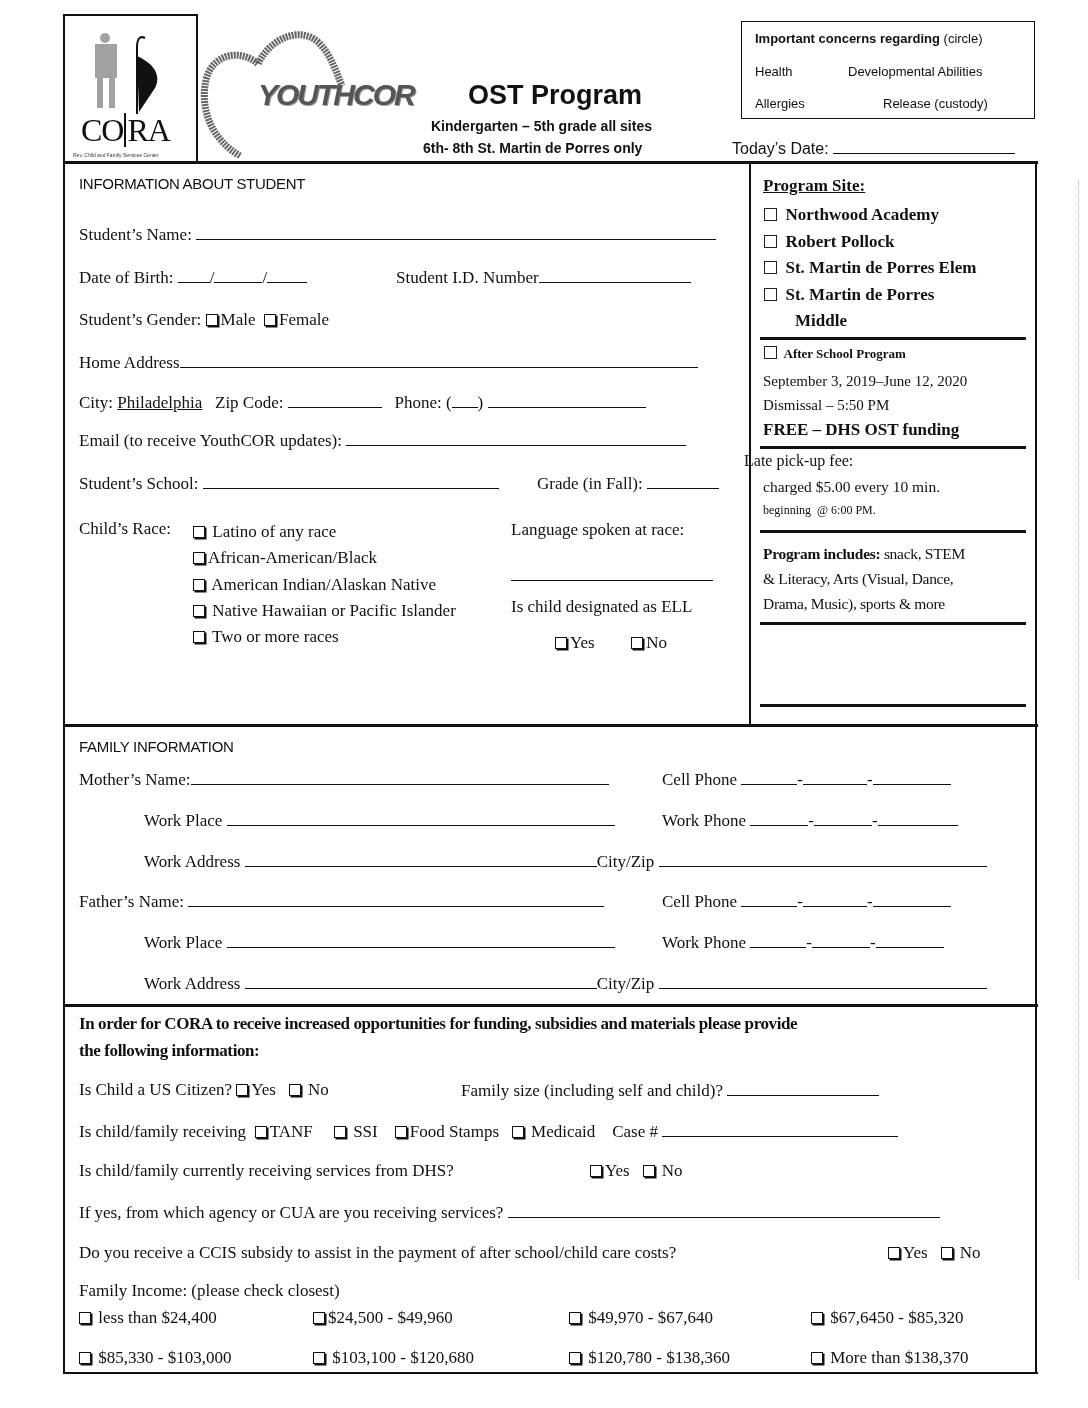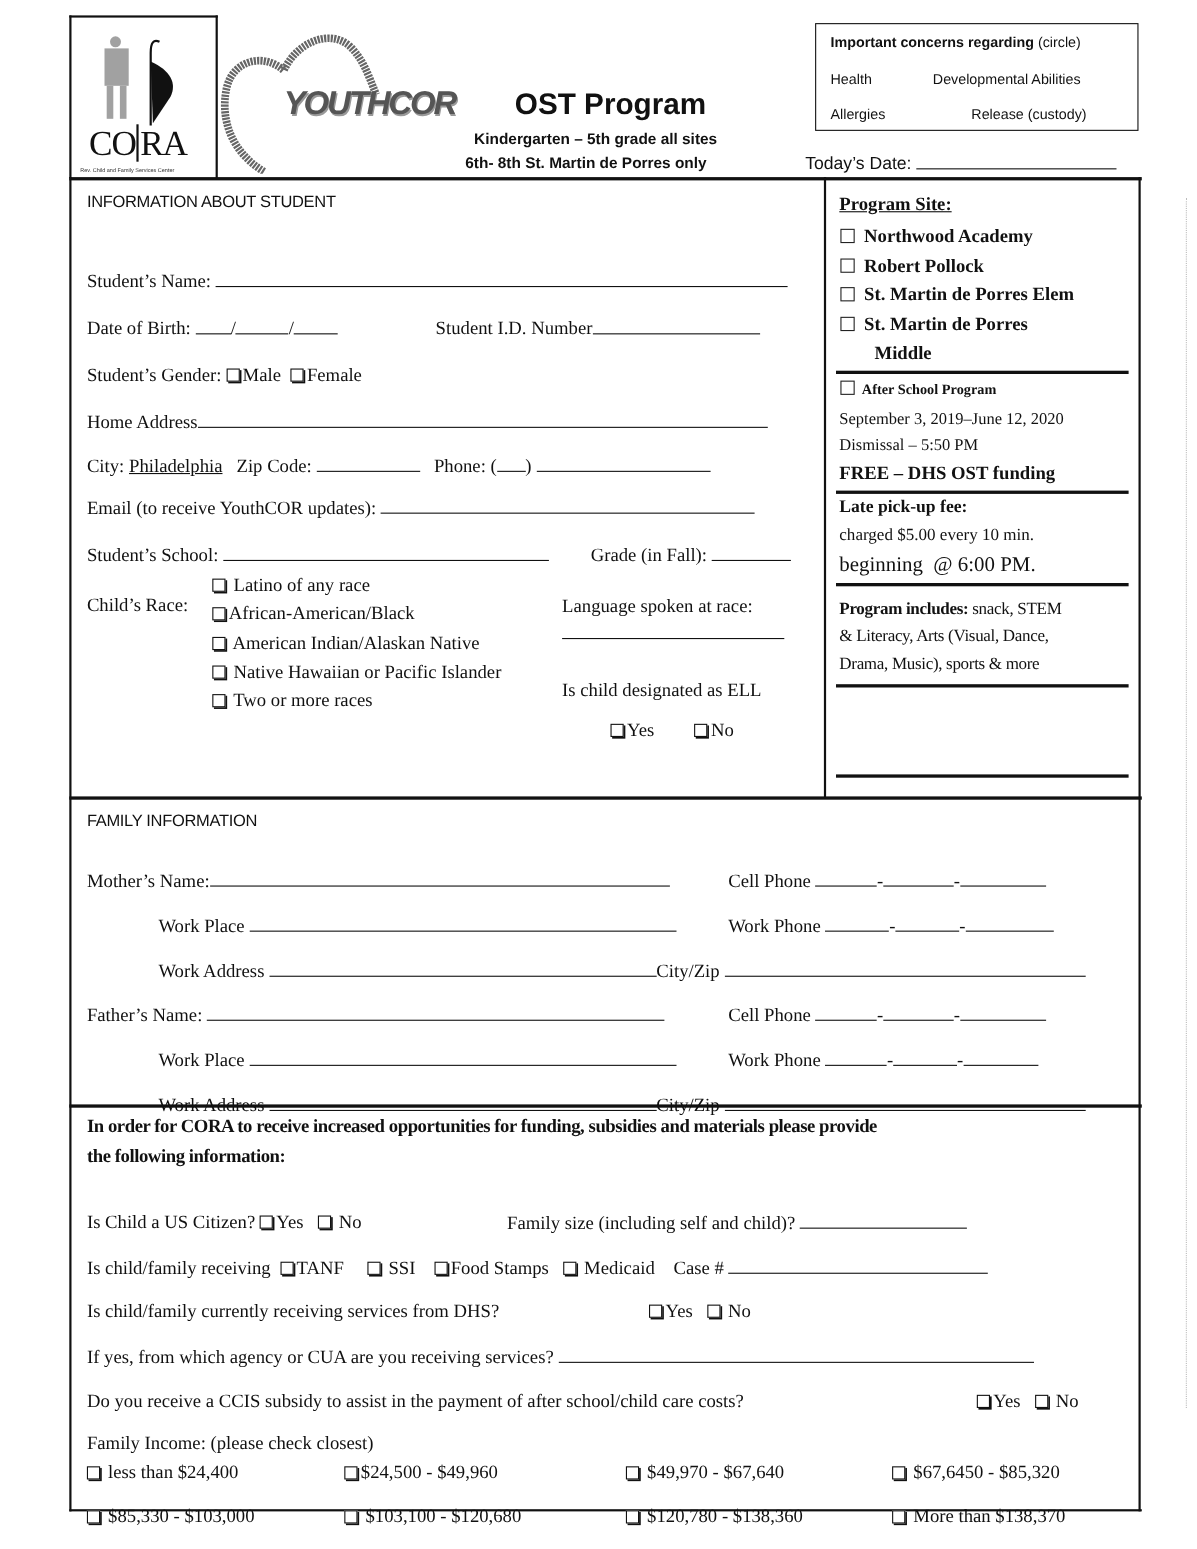--- a/index.html
+++ b/index.html
@@ -6,21 +6,21 @@
   html, body { width: 1088px; height: 1408px; background: #ffffff; overflow: hidden; }
   body { position: relative; font-family: "DejaVu Serif", "Liberation Serif", serif; color: #111; }
   .abs { position: absolute; }
   .serif { font-family: "Liberation Serif", "DejaVu Serif", serif; }
   .sans { font-family: "Liberation Sans", "DejaVu Sans", sans-serif; }
   .line { display: inline-block; border-bottom: 1.5px solid #111; height: 16px; vertical-align: baseline; }
   .cb { display: inline-block; width: 12px; height: 12px; border: 1.5px solid #111; box-shadow: 1.5px 1.5px 0 #111; vertical-align: -1px; margin-right: 3px; background: #fff; }
   .cb-lg { display: inline-block; width: 13px; height: 13px; border: 1.5px solid #222; vertical-align: -1px; background: #fff; }
   .hr { position: absolute; height: 3px; background: #111; }
   .vr { position: absolute; width: 2px; background: #111; }
-  .row { position: absolute; white-space: nowrap; font-size: 17px; margin-top: 21px; }
+  .row { position: absolute; white-space: nowrap; font-size: 17px; }
   .sec-title { font-family: "Liberation Sans", "DejaVu Sans", sans-serif; font-size: 15px; letter-spacing: -0.3px; }
 </style>
 </head>
 <body>
 
 <div class="abs" style="left:63px; top:14px; width:135px; height:148px; border:2px solid #111; border-bottom:none;">
   <svg class="abs" style="left:10px; top:10px;" width="110" height="95">
     <g fill="#555" opacity="0.55">
       <circle cx="30" cy="12" r="5"></circle>
         <rect x="20" y="18" width="22" height="34"></rect>
@@ -147,23 +147,23 @@
 <div class="hr" style="left:760px; top:337px; width:266px; height:2.5px;"></div>
 
 <div class="abs serif" style="left:764px; top:346px; font-size:13px; font-weight:bold; white-space:nowrap;">
   <span class="cb-lg"></span>&nbsp;&nbsp;<span>After School Program</span>
 </div>
 <div class="abs serif" style="left:763px; top:373px; font-size:15px; white-space:nowrap;">September 3, 2019–June 12, 2020</div>
 <div class="abs serif" style="left:763px; top:397px; font-size:15px; white-space:nowrap;">Dismissal – 5:50 PM</div>
 <div class="abs serif" style="left:763px; top:420px; font-size:17px; font-weight:bold; white-space:nowrap;">FREE – DHS OST funding</div>
 <div class="hr" style="left:760px; top:446px; width:266px; height:2.5px;"></div>
 
-<div class="abs serif" style="left:763px; top:452px; font-size:16px; font-weight:bold; white-space:nowrap;text-align:right;">Late pick-up fee:</div>
+<div class="abs serif" style="left:744px; top:452px; font-size:16px; font-weight:normal; white-space:nowrap;text-align:right;">Late pick-up fee:</div>
 <div class="abs serif" style="left:763px; top:478px; font-size:15.5px; white-space:nowrap;">charged $5.00 every 10 min.</div>
-<div class="abs serif" style="left:763px; top:503px; font-size:19px; white-space:pre;">beginning  @ 6:00 PM.</div>
+<div class="abs serif" style="left:763px; top:503px; font-size:12px; white-space:pre;">beginning  @ 6:00 PM.</div>
 <div class="hr" style="left:760px; top:530px; width:266px; height:2.5px;"></div>
 
 <div class="abs serif" style="left:763px; top:545px; font-size:15.5px; white-space:pre; letter-spacing:-0.3px;"><b>Program includes:</b><span> snack, STEM</span></div>
 <div class="abs serif" style="left:763px; top:570px; font-size:15.5px; white-space:nowrap; letter-spacing:-0.3px;">&amp; Literacy, Arts (Visual, Dance,</div>
 <div class="abs serif" style="left:763px; top:595px; font-size:15.5px; white-space:nowrap; letter-spacing:-0.3px;">Drama, Music), sports &amp; more</div>
 <div class="hr" style="left:760px; top:622px; width:266px; height:2.5px;"></div>
 <div class="hr" style="left:760px; top:704px; width:266px; height:2.5px;"></div>
 
 <div class="abs sec-title" style="left:79px; top:738px;">FAMILY INFORMATION</div>
 

